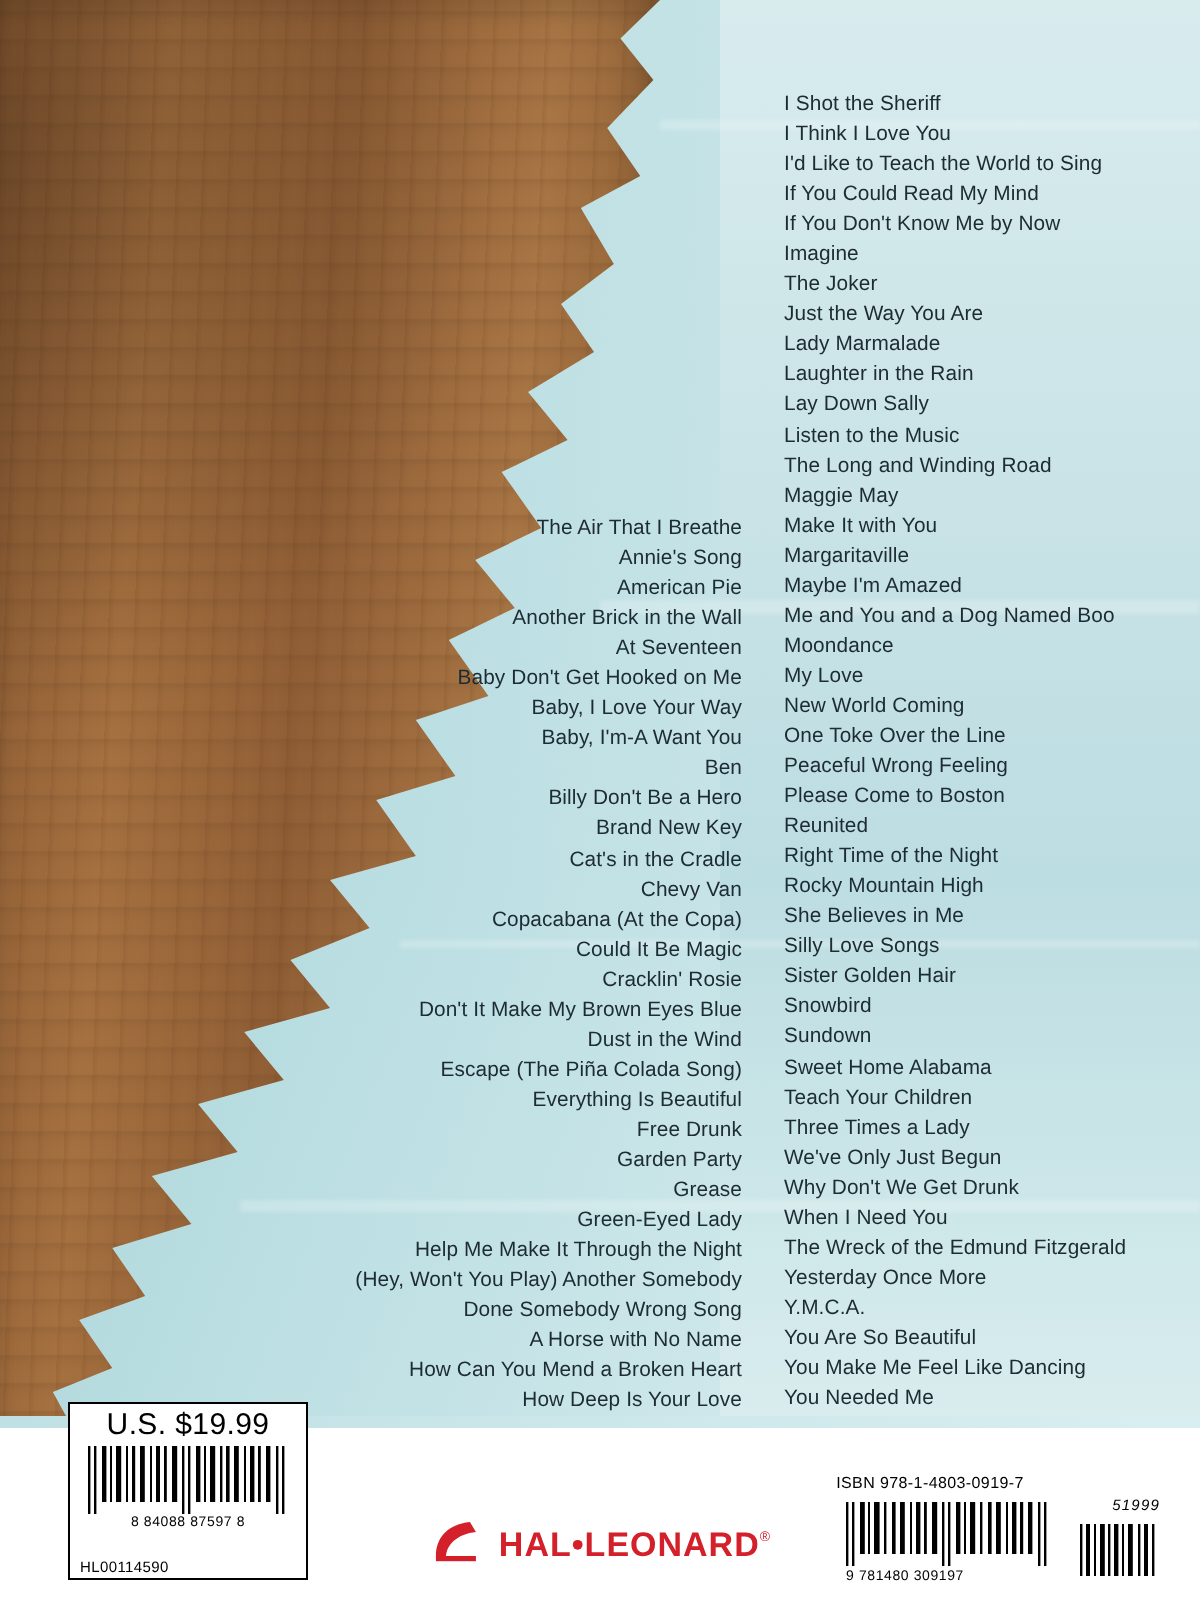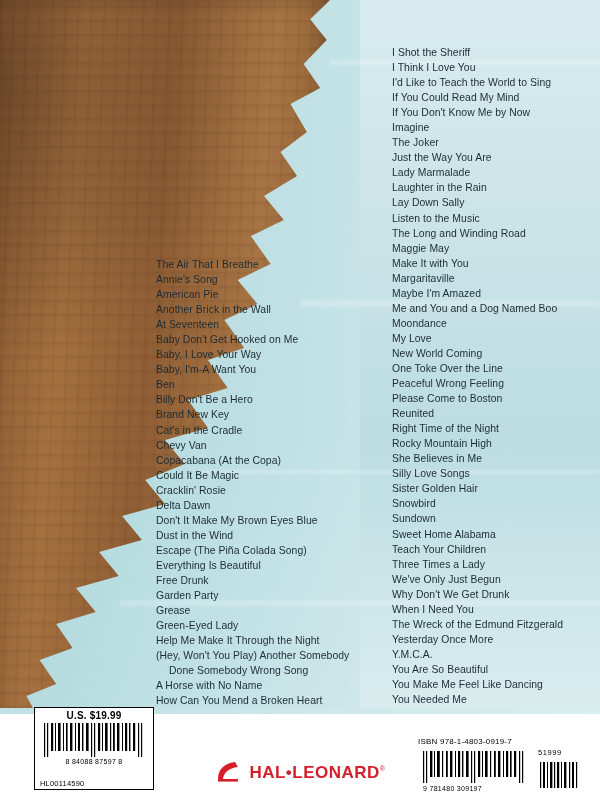--- a/index.html
+++ b/index.html
@@ -92,23 +92,24 @@
     height: 660px;
   }
   .col {
     position: absolute;
     font-size: 10.4px;
     line-height: 15.05px;
     color: #1d2b33;
     letter-spacing: 0.06px;
   }
   .col-left {
-    left: 156px;
+    left: 146px;
     top: 217px;
     width: 225px;
+    text-align: right;
   }
   .col-right {
     left: 372px;
     top: 5px;
     width: 225px;
     margin-left: 20px;
   }
   .song {
     white-space: nowrap;
   }
@@ -137,22 +138,22 @@
     position: absolute;
     left: 34px;
     bottom: 10px;
     width: 118px;
     border: 1px solid #000;
     background: #fff;
     padding: 2px 0 1px 0;
     text-align: center;
   }
   .upc-price {
-    font-size: 10px;
-    font-weight: bold;
+    font-size: 15px;
+    font-weight: normal;
     color: #000;
     letter-spacing: 0.2px;
     margin-bottom: 2px;
   }
   .barcode {
     display: block;
     margin: 0 auto;
     height: 34px;
   }
   .upc-digits {
@@ -183,21 +184,22 @@
     letter-spacing: 0.2px;
     margin-bottom: 2px;
   }
   .isbn-row {
     display: flex;
     align-items: flex-end;
     justify-content: flex-end;
     gap: 6px;
   }
   .isbn-ext {
-    text-align: left;
+    text-align: right;
+    font-style: italic;
   }
   .isbn-ext-digits {
     font-size: 7.5px;
     letter-spacing: 0.6px;
     color: #000;
     margin-bottom: 1px;
   }
   .ean-digits {
     font-size: 7px;
     color: #000;
@@ -259,21 +261,20 @@
       <div class="song">Baby, I Love Your Way</div>
       <div class="song">Baby, I'm-A Want You</div>
       <div class="song">Ben</div>
       <div class="song">Billy Don't Be a Hero</div>
       <div class="song">Brand New Key</div>
       <div class="song">Cat's in the Cradle</div>
       <div class="song">Chevy Van</div>
       <div class="song">Copacabana (At the Copa)</div>
       <div class="song">Could It Be Magic</div>
       <div class="song">Cracklin' Rosie</div>
-      <div class="song">Delta Dawn</div>
       <div class="song">Don't It Make My Brown Eyes Blue</div>
       <div class="song">Dust in the Wind</div>
       <div class="song">Escape (The Piña Colada Song)</div>
       <div class="song">Everything Is Beautiful</div>
       <div class="song">Free Drunk</div>
       <div class="song">Garden Party</div>
       <div class="song">Grease</div>
       <div class="song">Green-Eyed Lady</div>
       <div class="song">Help Me Make It Through the Night</div>
       <div class="song">(Hey, Won't You Play) Another Somebody</div>

